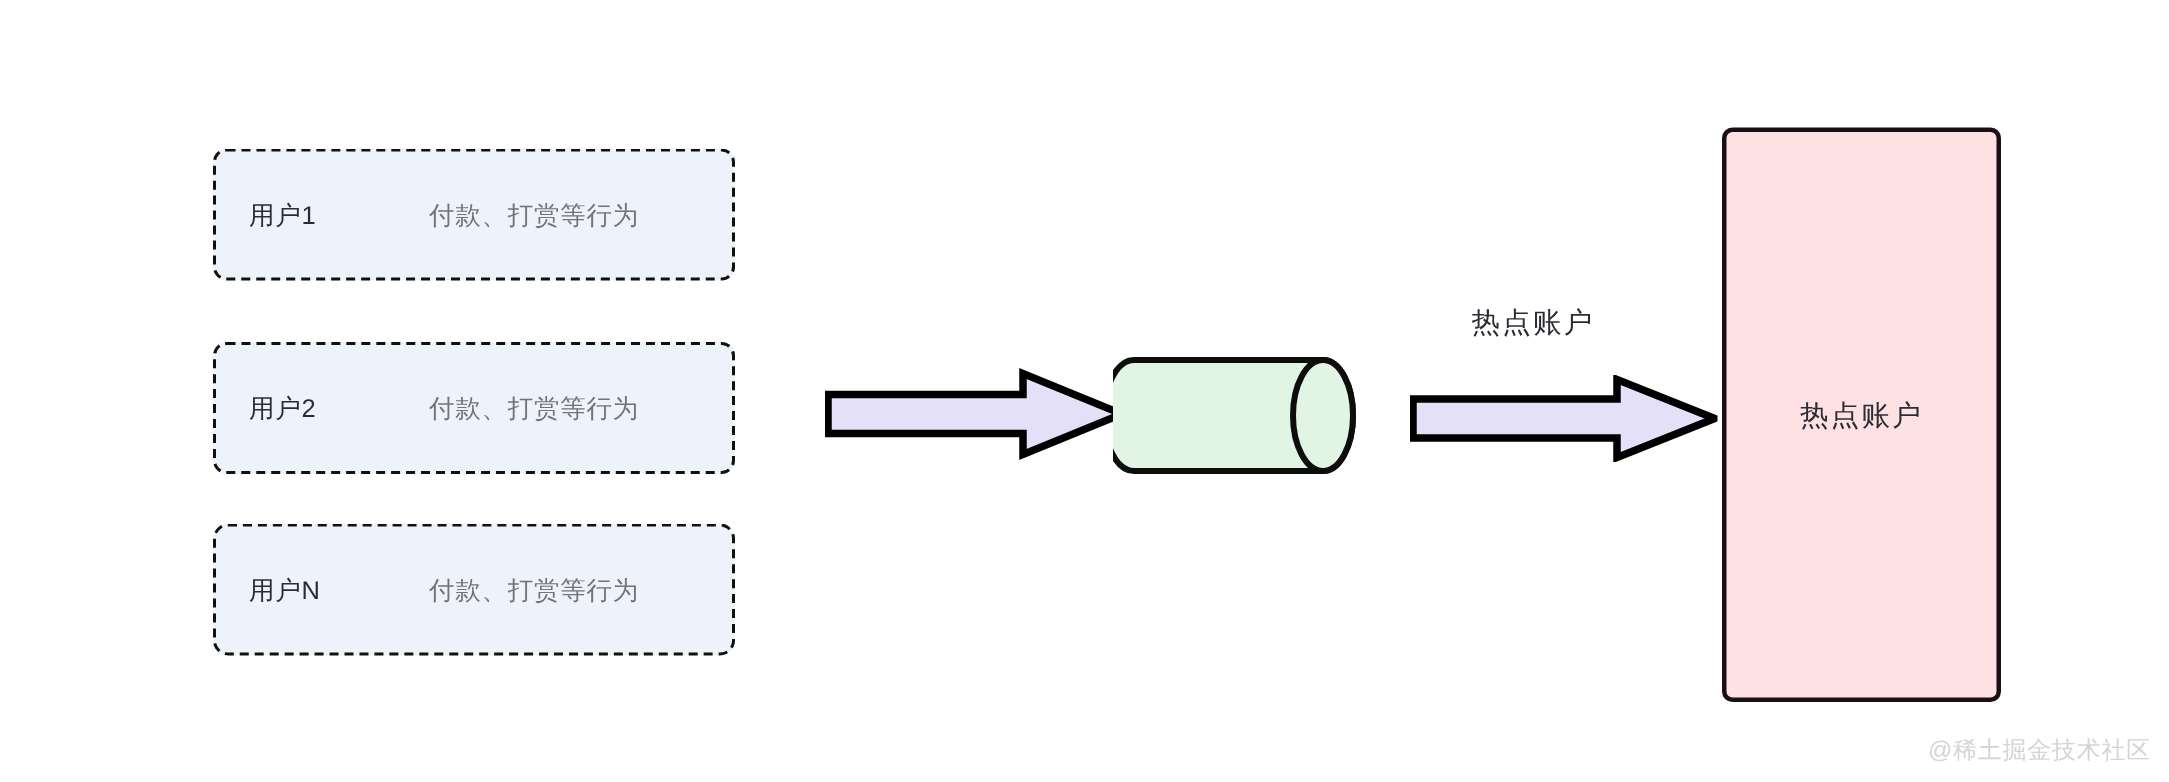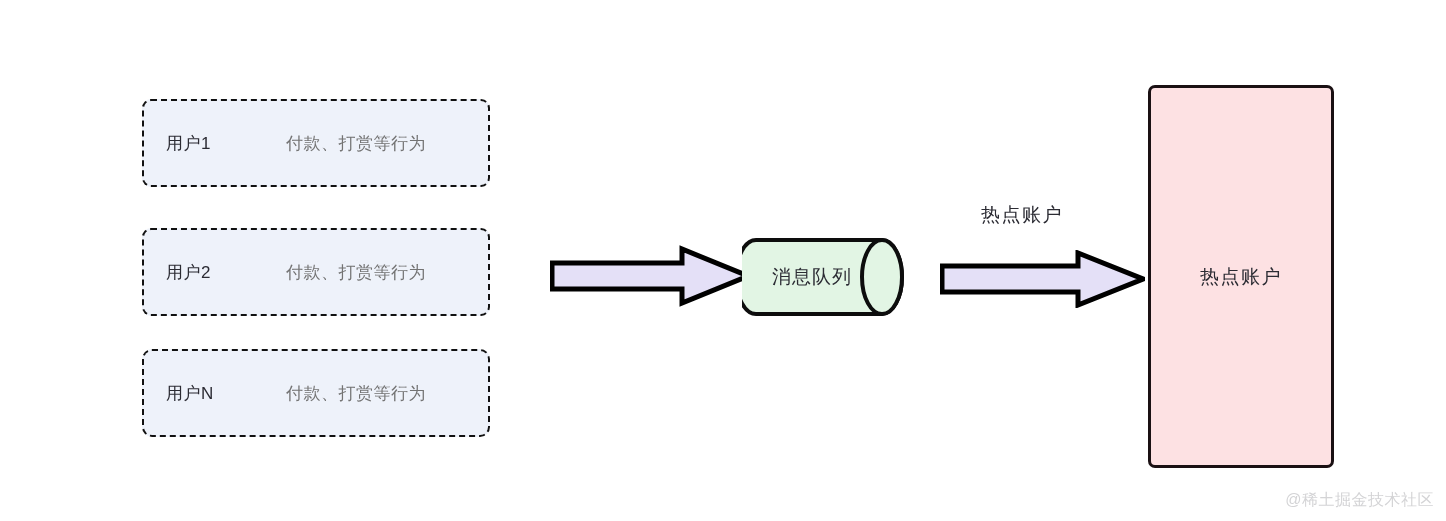--- a/index.html
+++ b/index.html
@@ -150,21 +150,20 @@
     <polygon points="2,18 132,18 132,4 198,31 132,58 132,44 2,44" fill="#e4e0f7" stroke="#000000" stroke-width="5" stroke-linejoin="miter"></polygon>
   </svg>
 
   <div id="queue-cylinder">
     <svg width="178" height="102" viewBox="0 0 178 102">
 
       <path d="M 14 14 L 140 14 A 20 37 0 0 1 140 88 L 14 88 A 20 37 0 0 1 14 14 Z" fill="#e2f5e4" stroke="#0d0d0d" stroke-width="4"></path>
 
       <ellipse cx="140" cy="51" rx="20" ry="37" fill="#e2f5e4" stroke="#0d0d0d" stroke-width="4"></ellipse>
     </svg>
-    <span class="q-text">消息队列</span>
   </div>
 
   <div id="async-label">热点账户</div>
 
   <svg class="block-arrow" id="arrow-2" viewBox="0 0 205 58">
     <polygon points="2,16 138,16 138,3 203,29 138,55 138,42 2,42" fill="#e4e0f7" stroke="#000000" stroke-width="5" stroke-linejoin="miter"></polygon>
   </svg>
 
   <div id="hot-account-box">
     <span class="h-text">热点账户</span>

